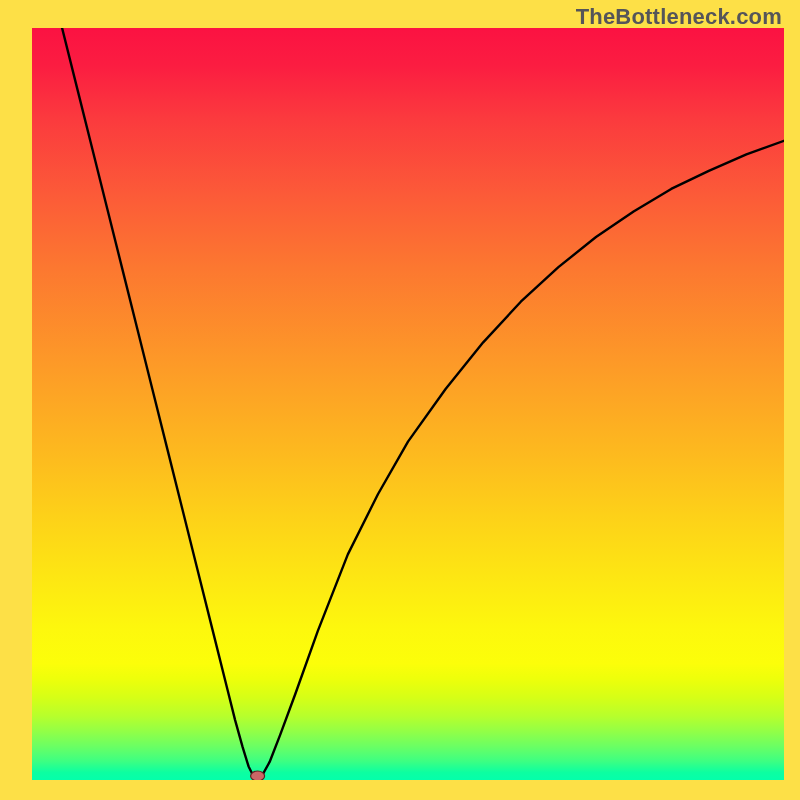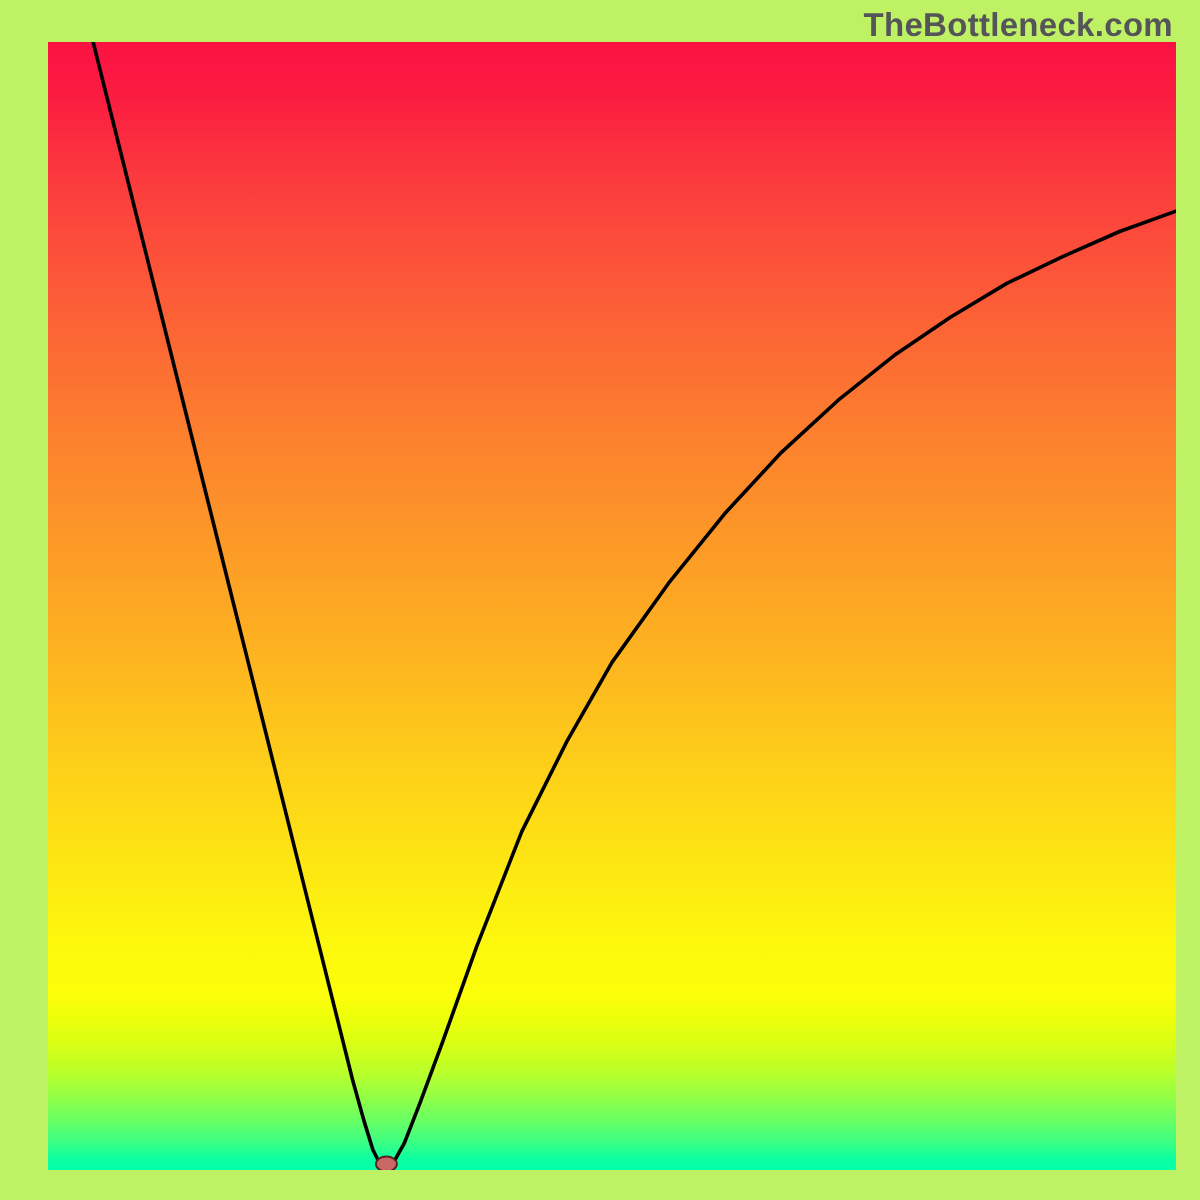--- a/index.html
+++ b/index.html
@@ -7,21 +7,21 @@
     padding: 0;
     width: 800px;
     height: 800px;
     background: #000;
     overflow: hidden;
   }
   .frame {
     position: relative;
     width: 800px;
     height: 800px;
-    background: #bef264;
+    background: #fde047;
   }
   .watermark {
     position: absolute;
     top: 4px;
     right: 18px;
     font-family: Arial, Helvetica, sans-serif;
     font-size: 22px;
     font-weight: bold;
     color: #555559;
     letter-spacing: 0.2px;

